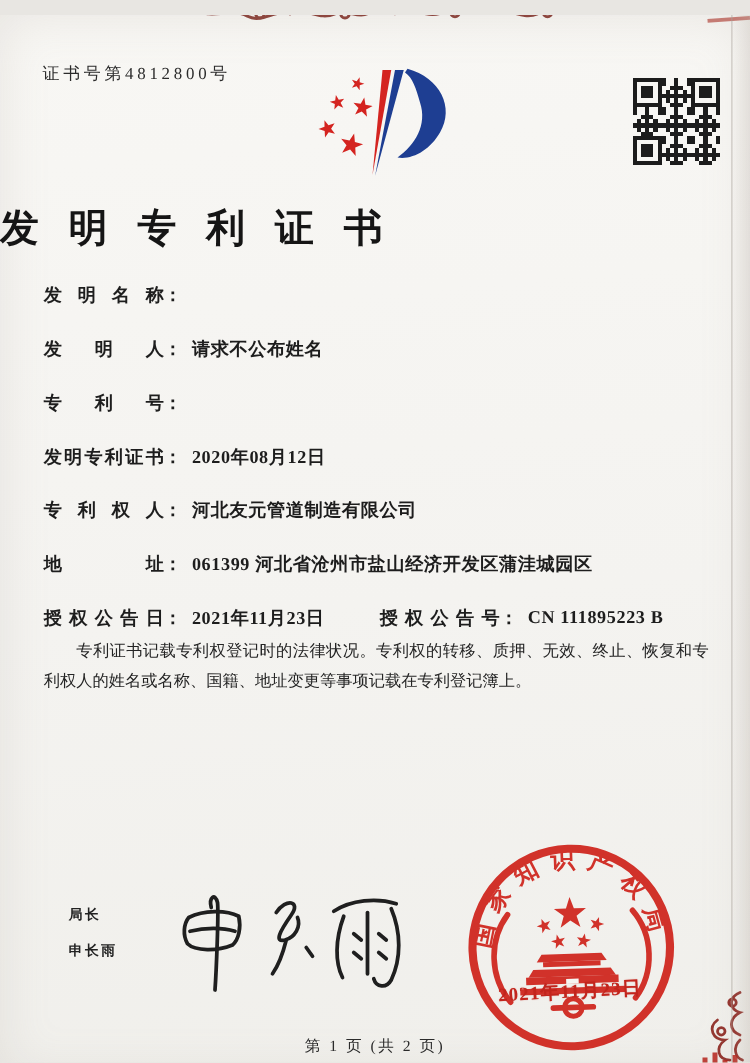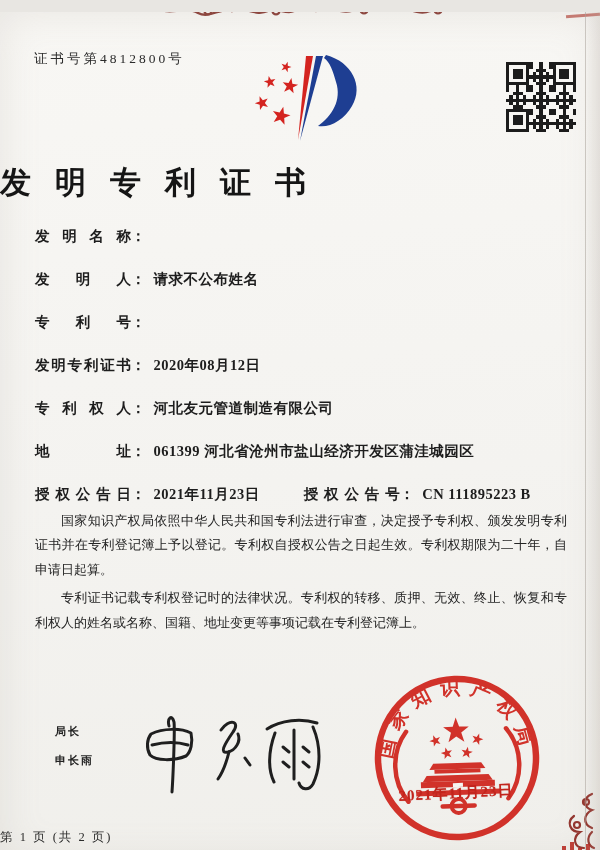--- a/index.html
+++ b/index.html
@@ -49,21 +49,21 @@
   .autograph{position:absolute;left:125px;top:688px;}
 
   .seal{position:absolute;left:368px;top:660px;width:178px;height:172px;}
   .seal svg{width:100%;height:100%;opacity:.93;}
   .seal-date{
     position:absolute;left:370px;top:772px;width:172px;text-align:center;
     color:#c2251d;font-size:15px;font-weight:700;letter-spacing:1px;transform:rotate(-3deg);
     text-shadow:0 0 1px rgba(194,37,29,.4);
   }
 
-  .footer{position:absolute;left:0;top:817px;width:100%;font-size:12.5px;
+  .footer{position:absolute;left:0;top:817px;width:100%;text-align:center;font-size:12.5px;
     letter-spacing:2px;color:#2b2b2b;}
 </style>
 </head>
 <body>
 
 <svg width="0" height="0" style="position:absolute" aria-hidden="true">
   <defs>
     <path id="star5" d="M0,-10 L2.35,-3.24 L9.51,-3.09 L3.8,1.24 L5.88,8.09 L0,4 L-5.88,8.09 L-3.8,1.24 L-9.51,-3.09 L-2.35,-3.24 Z"></path>
   </defs>
 </svg>
@@ -400,21 +400,20 @@
       </span>
       <span class="pair second">
         <span class="flabel">授权公告号</span>
           <span class="fcolon">：</span>
         <span class="fvalue">CN 111895223 B</span>
       </span>
     </div>
   </div>
 
   <div class="body-text">
-    <p>国家知识产权局依照中华人民共和国专利法进行审查，决定授予专利权、颁发发明专利证书并在专利登记簿上予以登记。专利权自授权公告之日起生效。专利权期限为二十年，自申请日起算。</p>
     <p>专利证书记载专利权登记时的法律状况。专利权的转移、质押、无效、终止、恢复和专利权人的姓名或名称、国籍、地址变更等事项记载在专利登记簿上。</p>
   </div>
 
   <div class="sig-block">
     <span class="role">局长</span>
     <span class="name">申长雨</span>
   </div>
   <svg class="autograph" width="225" height="102" viewBox="0 0 225 102">
     <g fill="none" stroke="#1f1f1f" stroke-width="3" stroke-linecap="round" stroke-linejoin="round">
       <path d="M44,26 C42,18 47,14 49,22 C50,30 48,78 47,92"></path>

